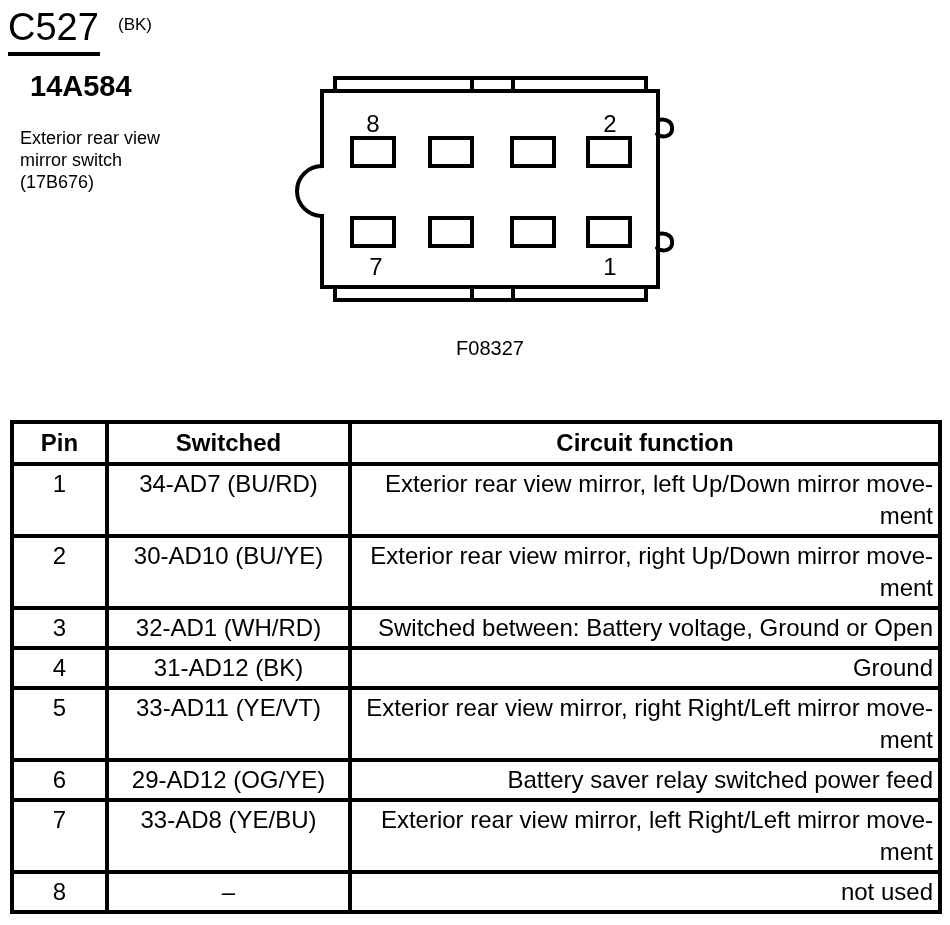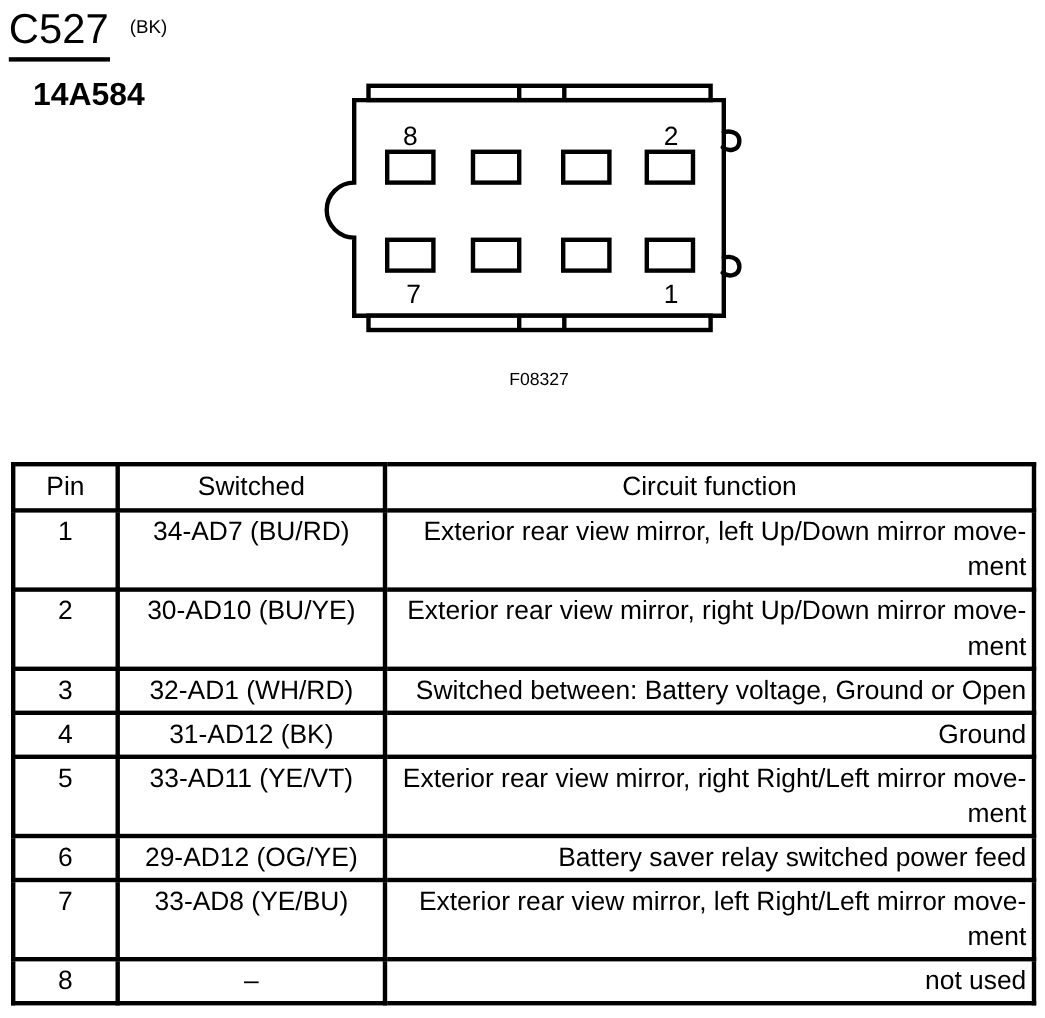--- a/index.html
+++ b/index.html
@@ -33,41 +33,41 @@
   }
   .description {
     position: absolute; left: 20px; top: 127px;
     font-size: 18px; line-height: 22px;
   }
 
   
   .connector-svg { position: absolute; left: 290px; top: 68px; }
   .figure-caption {
     position: absolute; left: 290px; top: 337px; width: 400px;
-    text-align: center; font-size: 16px;
+    text-align: center; font-size: 20px;
   }
 
   
   table.pin-table {
     position: absolute; left: 10px; top: 420px;
     width: 928px;
     border-collapse: collapse;
     table-layout: fixed;
     font-size: 24px;
     line-height: 32px;
   }
   .pin-table col.c-pin      { width: 95px;  }
   .pin-table col.c-circuit  { width: 243px; }
   .pin-table col.c-function { width: 590px; }
   .pin-table th, .pin-table td {
     border: 4px solid #000000;
     vertical-align: top;
   }
   .pin-table th {
-    font-weight: normal;
+    font-weight: bold;
     text-align: center;
     padding: 3px 4px;
   }
   .pin-table td.cell-pin,
   .pin-table td.cell-circuit {
     text-align: center;
     padding: 2px 4px;
   }
   .pin-table td.cell-function {
     text-align: right;
@@ -75,20 +75,25 @@
   }
 </style>
 </head>
 <body>
 
 <div class="page">
 
   <div class="conn-id">C527</div>
   <div class="conn-color">(BK)</div>
   <div class="part-number">14A584</div>
+  <div class="description">
+    <div>Exterior rear view</div>
+    <div>mirror switch</div>
+    <div>(17B676)</div>
+  </div>
 
   <svg class="connector-svg" width="400" height="245" viewBox="0 0 400 245">
     <g stroke="#000000" stroke-width="4" fill="#ffffff">
 
       <path d="M 32 98 L 32 23 L 368 23 L 368 219 L 32 219 L 32 148 A 25 25 0 0 1 32 98 Z"></path>
 
       <rect x="45" y="10" width="311" height="13"></rect>
       <line x1="182" y1="10" x2="182" y2="23"></line>
       <line x1="223" y1="10" x2="223" y2="23"></line>
 

